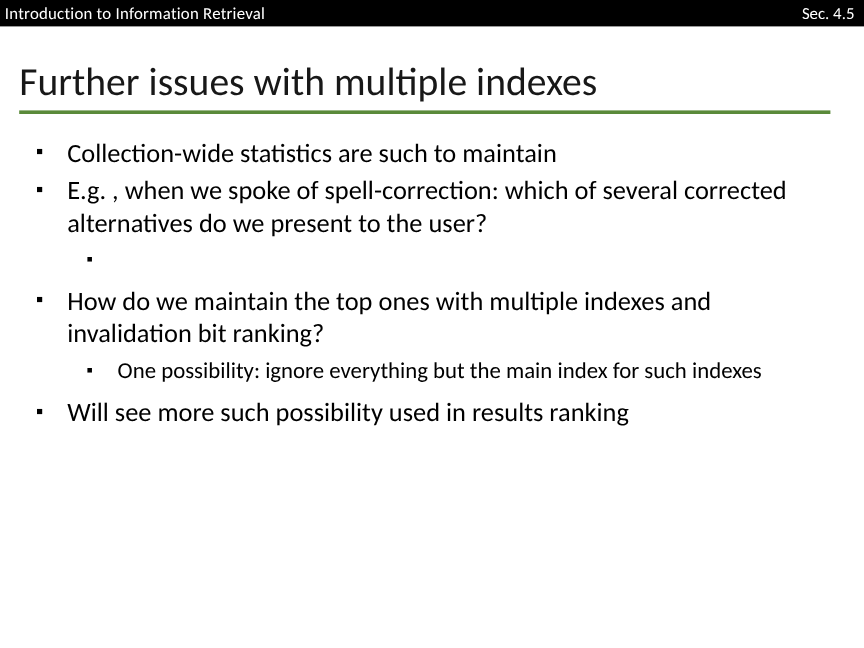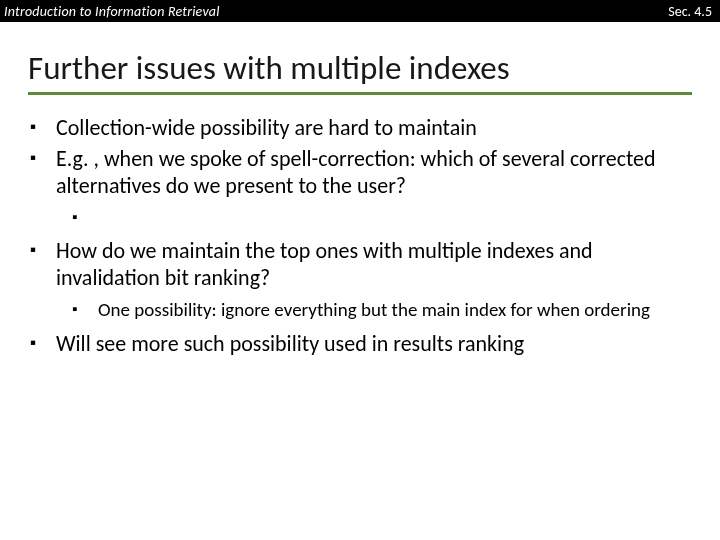--- a/index.html
+++ b/index.html
@@ -13,30 +13,29 @@
     width: 100%;
     height: 22px;
     background: #000000;
     color: #ffffff;
     display: flex;
     align-items: center;
     justify-content: space-between;
     padding: 0 8px 0 4px;
   }
   .header-left {
-    font-style: italic;
     font-size: 14px;
     letter-spacing: 0.2px;
   }
   .header-right {
     font-size: 14px;
     font-weight: 400;
   }
   .title-block {
-    padding: 28px 28px 6px 28px;
+    padding: 28px 28px 6px 16px;
   }
   .slide-title {
     font-size: 33px;
     font-weight: 400;
     color: #181818;
     line-height: 1.1;
   }
   .title-underline {
     margin-top: 6px;
     height: 3px;
@@ -83,40 +82,40 @@
 
 <div class="title-block">
   <div class="slide-title">Further issues with multiple indexes</div>
   <div class="title-underline"></div>
 </div>
 
 <div class="content">
 
   <div class="lvl1">
     <span class="bullet1">▪</span>
-    <span class="txt">Collection-wide possibility are hard to maintain</span>
+    <span class="txt">Collection-wide statistics are such to maintain</span>
   </div>
 
   <div class="lvl1">
     <span class="bullet1">▪</span>
     <span class="txt">E.g. , when we spoke of spell-correction: which of several corrected alternatives do we present to the user?</span>
   </div>
 
   <div class="lvl2">
     <span class="bullet2">▪</span>
   </div>
 
   <div class="lvl1">
     <span class="bullet1">▪</span>
     <span class="txt">How do we maintain the top ones with multiple indexes and invalidation bit ranking?</span>
   </div>
 
   <div class="lvl2">
     <span class="bullet2">▪</span>
-    <span class="txt">One possibility: ignore everything but the main index for when ordering</span>
+    <span class="txt">One possibility: ignore everything but the main index for such indexes</span>
   </div>
 
   <div class="lvl1">
     <span class="bullet1">▪</span>
     <span class="txt">Will see more such possibility used in results ranking</span>
   </div>
 
 </div>
 
 </body></html>

